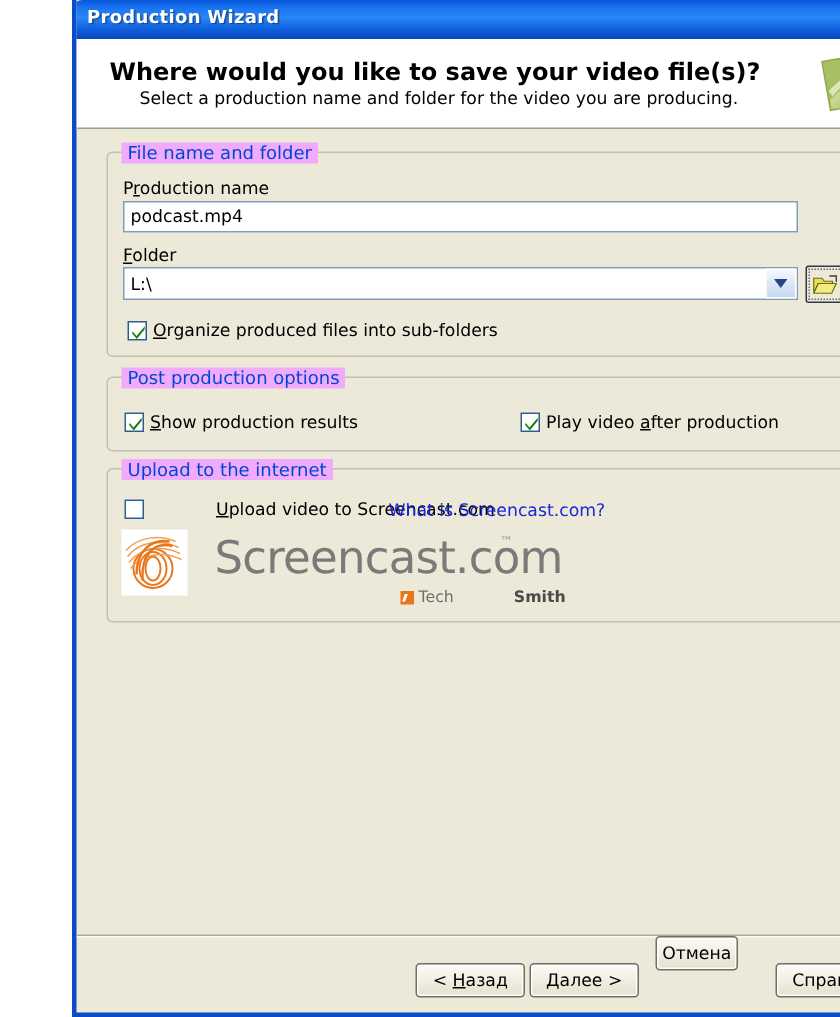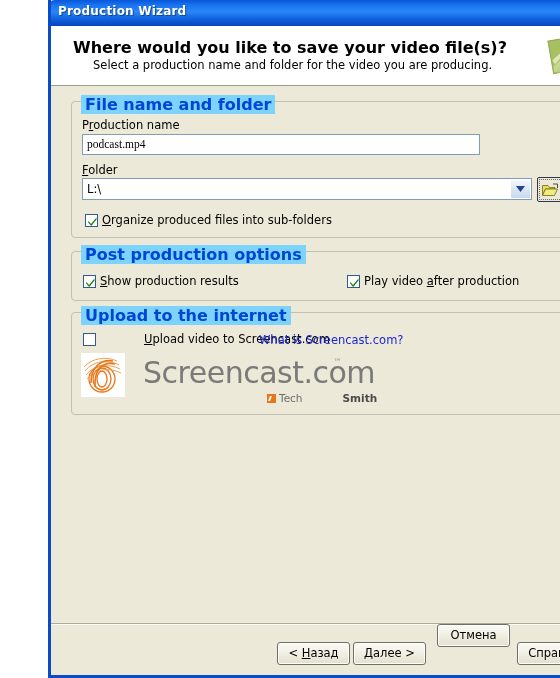--- a/index.html
+++ b/index.html
@@ -106,25 +106,24 @@
     box-sizing: border-box;
     border: 1px solid #C0C0B4;
     border-radius: 4px;
     background: transparent;
   }
   .group-legend {
     position: absolute;
     top: -7px;
     left: 9px;
     padding: 0 4px;
-    background: #7dd3fc;
+    background: #f0abfc;
     color: #0046D5;
-    font-size: 16px;
-    white-space: nowrap;
-    font-weight: bold;
+    font-size: 12px;
+    white-space: nowrap;
   }
 
   #group-file { left: 20px; top: 101px; width: 508px; height: 137px; }
   #group-post { left: 20px; top: 251px; width: 508px; height: 50px; }
   #group-upload { left: 20px; top: 312px; width: 508px; height: 103px; }
 
   
   .field-label {
     position: absolute;
     font-size: 11.5px;
@@ -140,21 +139,21 @@
     border: 1px solid #7F9DB9;
     font-family: "DejaVu Sans", "Liberation Sans", sans-serif;
     font-size: 11.5px;
     color: #000000;
     padding: 0 4px;
     line-height: 19px;
     white-space: nowrap;
     overflow: hidden;
   }
 
-  #production-name-input { left: 31px; top: 134px; width: 398px; height: 21px; line-height: 19px; font-family: Liberation Serif, serif; }
+  #production-name-input { left: 31px; top: 134px; width: 450px; height: 21px; line-height: 19px; }
   #folder-input { left: 31px; top: 178px; width: 450px; height: 22px; line-height: 20px; padding-right: 20px; }
 
   #folder-dropdown {
     position: absolute;
     left: 459px;
     top: 179px;
     width: 21px;
     height: 20px;
     box-sizing: border-box;
     background: linear-gradient(to bottom, #F4F8FD 0%, #DCE7F6 50%, #C7D8EF 100%);
@@ -299,21 +298,21 @@
     font-family: "DejaVu Sans", "Liberation Sans", sans-serif;
     font-size: 11.5px;
     color: #000000;
     line-height: 21px;
     text-align: center;
     cursor: pointer;
     box-shadow: inset 0 0 0 1px #FFFFFF;
   }
   #btn-back   { left: 226px; top: 642px; width: 73px; }
   #btn-next   { left: 302px; top: 642px; width: 73px; }
-  #btn-cancel { left: 386px; top: 624px; width: 73px; }
+  #btn-cancel { left: 386px; top: 624px; width: 55px; }
   #btn-help   { left: 466px; top: 642px; width: 73px; }
 </style>
 </head>
 <body>
 
 <div id="dialog">
 
   <div id="titlebar">
     <div id="titlebar-text">Production Wizard</div>
     <div id="close-button">

